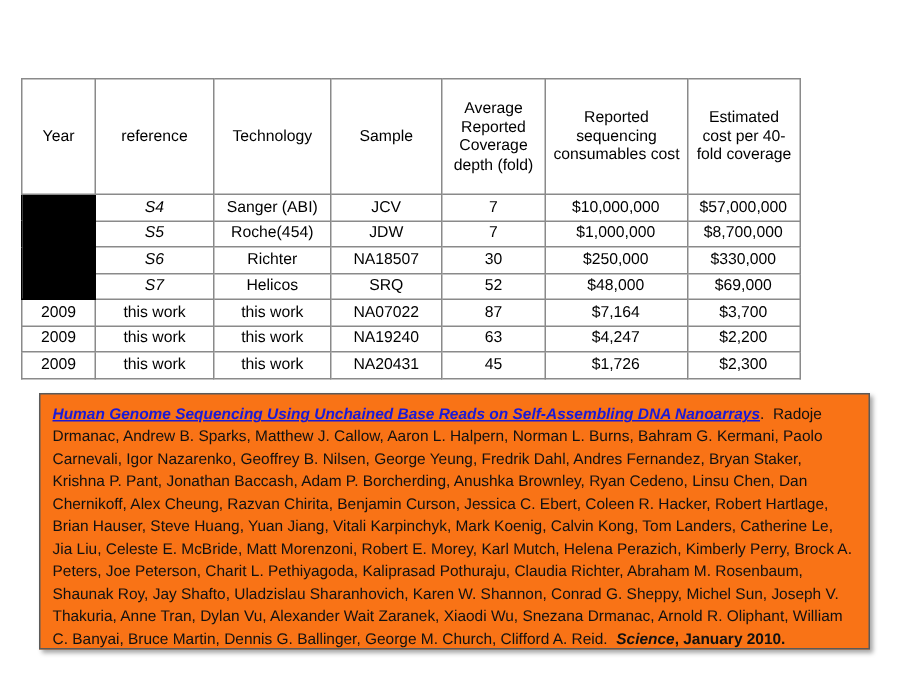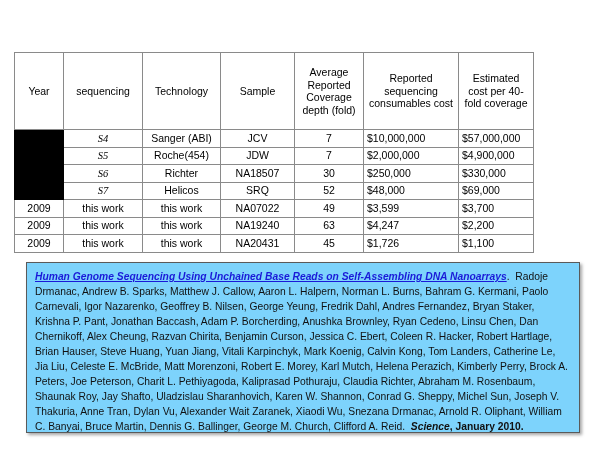--- a/index.html
+++ b/index.html
@@ -9,29 +9,29 @@
     position: absolute; left: 14px; top: 52px;
     border-collapse: collapse; table-layout: fixed;
     font-size: 10.5px;
   }
   table.data td, table.data th {
     border: 1px solid #8a8a8a; padding: 0 3px; text-align: center;
     font-weight: normal; line-height: 13px; white-space: nowrap;
   }
   table.data th { height: 76px; vertical-align: middle; line-height: 12.5px; }
   table.data td { height: 16.5px; }
-  table.data td.num { text-align: left; padding-right: 4px; }
-  table.data td.ref-italic { font-style: italic; font-family: Liberation Serif, serif; }
+  table.data td.num { text-align: center; padding-right: 4px; }
+  table.data td.ref-italic { font-style: italic; }
   table.data td.redacted { background: #000; border-color: #000; }
   .c1 { width: 49px; } .c2 { width: 79px; } .c3 { width: 78px; }
   .c4 { width: 74px; } .c5 { width: 69px; } .c6 { width: 95px; } .c7 { width: 75px; }
 
   .citation {
     position: absolute; left: 26px; top: 262px; width: 536px; height: 157px;
-    background: #7dd3fc; border: 1px solid #5a5a5a;
+    background: #f97316; border: 1px solid #5a5a5a;
     box-shadow: 2px 2px 3px rgba(0,0,0,0.35);
     padding: 6px 8px; font-size: 10.3px; line-height: 15px; color: #111;
   }
   .citation a { color: #1a1ad8; font-weight: bold; font-style: italic; text-decoration: underline; }
   .citation .journal { font-weight: bold; font-style: italic; }
   .citation .date { font-weight: bold; }
 </style>
 </head>
 <body>
 
@@ -41,21 +41,21 @@
       <col class="c2">
       <col class="c3">
       <col class="c4">
       <col class="c5">
       <col class="c6">
       <col class="c7">
   </colgroup>
   <thead>
     <tr>
       <th>Year</th>
-      <th>sequencing</th>
+      <th>reference</th>
       <th>Technology</th>
       <th>Sample</th>
       <th style="white-space:normal"><span>Average Reported Coverage depth (fold)</span></th>
       <th style="white-space:normal"><span>Reported sequencing consumables cost</span></th>
       <th style="white-space:normal"><span>Estimated cost per 40-fold coverage</span></th>
     </tr>
   </thead>
   <tbody>
     <tr>
       <td class="redacted" rowspan="4"></td>
@@ -64,22 +64,22 @@
       <td>JCV</td>
       <td>7</td>
       <td class="num">$10,000,000</td>
       <td class="num">$57,000,000</td>
     </tr>
     <tr>
       <td class="ref-italic">S5</td>
       <td>Roche(454)</td>
       <td>JDW</td>
       <td>7</td>
-      <td class="num">$2,000,000</td>
-      <td class="num">$4,900,000</td>
+      <td class="num">$1,000,000</td>
+      <td class="num">$8,700,000</td>
     </tr>
     <tr>
       <td class="ref-italic">S6</td>
       <td>Richter</td>
       <td>NA18507</td>
       <td>30</td>
       <td class="num">$250,000</td>
       <td class="num">$330,000</td>
     </tr>
     <tr>
@@ -88,41 +88,41 @@
       <td>SRQ</td>
       <td>52</td>
       <td class="num">$48,000</td>
       <td class="num">$69,000</td>
     </tr>
     <tr>
       <td>2009</td>
       <td>this work</td>
       <td>this work</td>
       <td>NA07022</td>
-      <td>49</td>
-      <td class="num">$3,599</td>
+      <td>87</td>
+      <td class="num">$7,164</td>
       <td class="num">$3,700</td>
     </tr>
     <tr>
       <td>2009</td>
       <td>this work</td>
       <td>this work</td>
       <td>NA19240</td>
       <td>63</td>
       <td class="num">$4,247</td>
       <td class="num">$2,200</td>
     </tr>
     <tr>
       <td>2009</td>
       <td>this work</td>
       <td>this work</td>
       <td>NA20431</td>
       <td>45</td>
       <td class="num">$1,726</td>
-      <td class="num">$1,100</td>
+      <td class="num">$2,300</td>
     </tr>
   </tbody>
 </table>
 
 <div class="citation">
   <a>Human Genome Sequencing Using Unchained Base Reads on Self-Assembling DNA Nanoarrays</a><span>.</span>&nbsp;
   <span>Radoje Drmanac, Andrew B. Sparks, Matthew J. Callow, Aaron L. Halpern, Norman L. Burns, Bahram G. Kermani, Paolo Carnevali, Igor Nazarenko, Geoffrey B. Nilsen, George Yeung, Fredrik Dahl, Andres Fernandez, Bryan Staker, Krishna P. Pant, Jonathan Baccash, Adam P. Borcherding, Anushka Brownley, Ryan Cedeno, Linsu Chen, Dan Chernikoff, Alex Cheung, Razvan Chirita, Benjamin Curson, Jessica C. Ebert, Coleen R. Hacker, Robert Hartlage, Brian Hauser, Steve Huang, Yuan Jiang, Vitali Karpinchyk, Mark Koenig, Calvin Kong, Tom Landers, Catherine Le, Jia Liu, Celeste E. McBride, Matt Morenzoni, Robert E. Morey, Karl Mutch, Helena Perazich, Kimberly Perry, Brock A. Peters, Joe Peterson, Charit L. Pethiyagoda, Kaliprasad Pothuraju, Claudia Richter, Abraham M. Rosenbaum, Shaunak Roy, Jay Shafto, Uladzislau Sharanhovich, Karen W. Shannon, Conrad G. Sheppy, Michel Sun, Joseph V. Thakuria, Anne Tran, Dylan Vu, Alexander Wait Zaranek, Xiaodi Wu, Snezana Drmanac, Arnold R. Oliphant, William C. Banyai, Bruce Martin, Dennis G. Ballinger, George M. Church, Clifford A. Reid.</span>&nbsp;
   <span class="journal">Science</span><span class="date">, January 2010.</span>
 </div>
 

